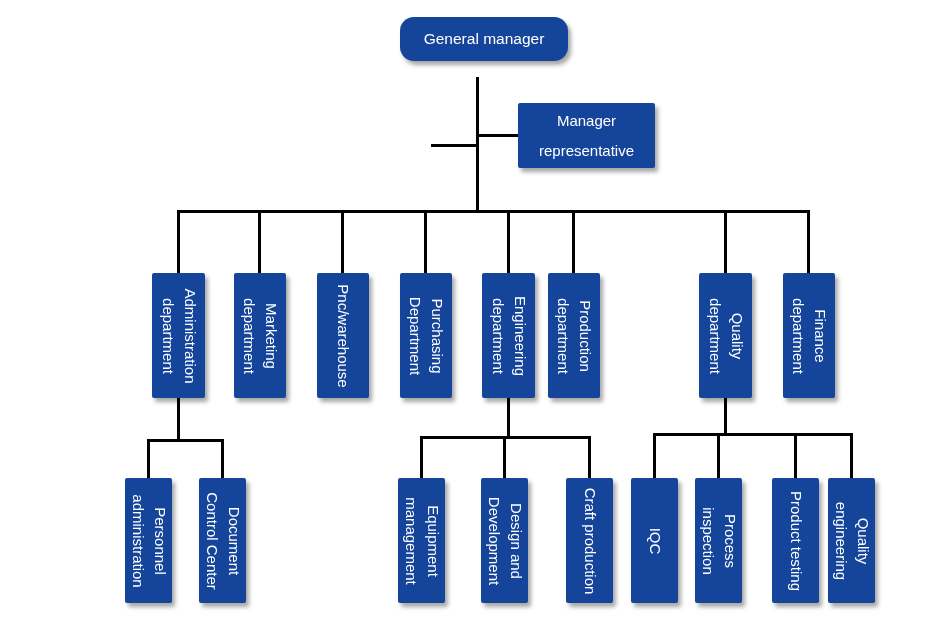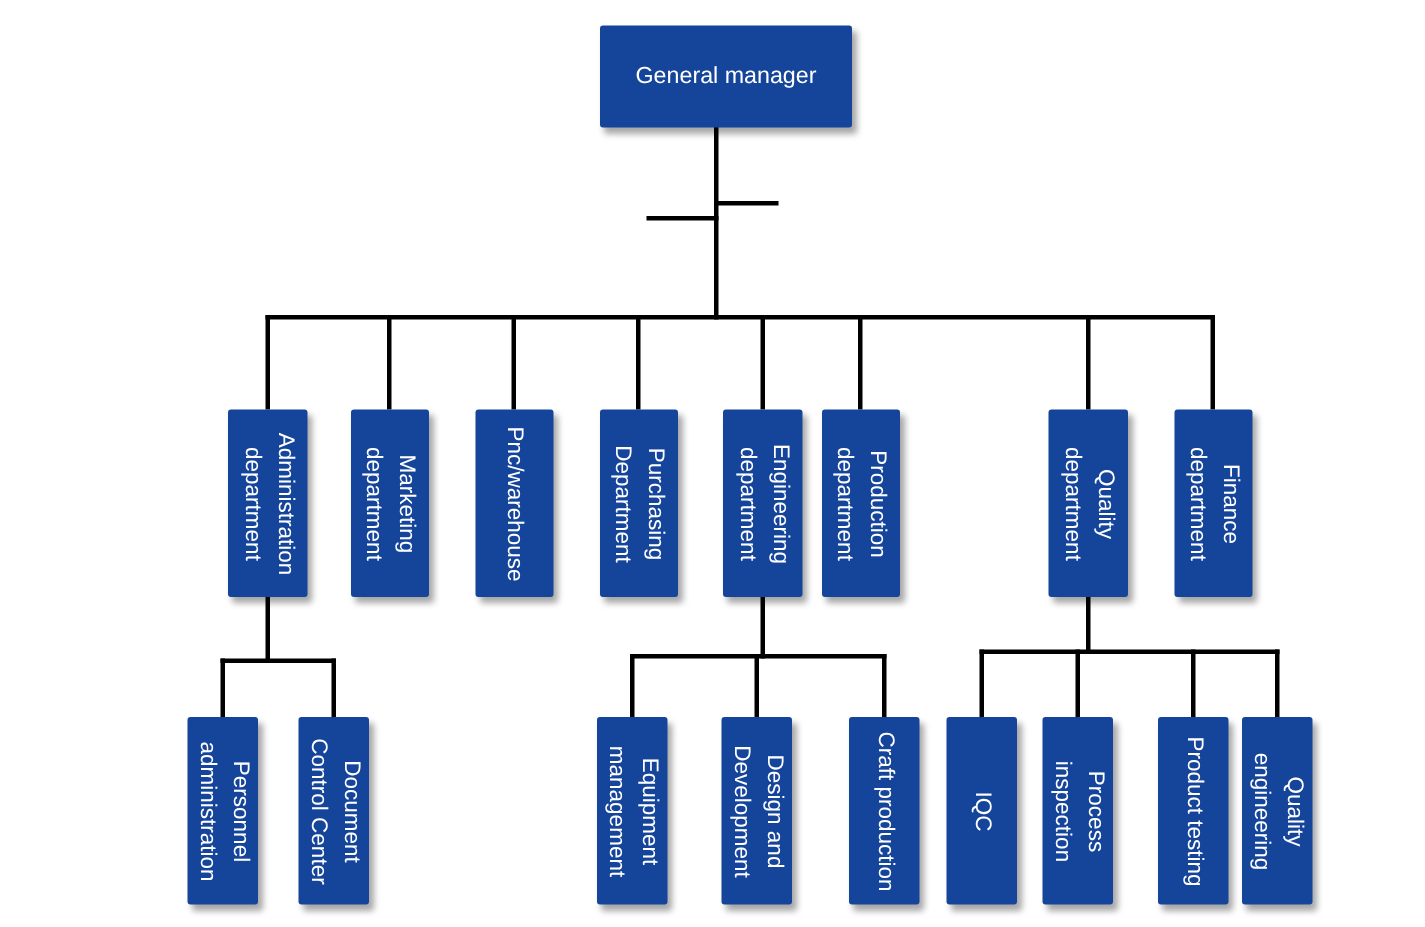--- a/index.html
+++ b/index.html
@@ -82,24 +82,28 @@
   <div class="cline v" style="left:503px; top:436px; height:42px;"></div>
   <div class="cline v" style="left:588px; top:436px; height:42px;"></div>
 
   <div class="cline v" style="left:724px; top:398px; height:38px;"></div>
   <div class="cline h" style="left:653px; top:433px; width:200px;"></div>
   <div class="cline v" style="left:653px; top:433px; height:45px;"></div>
   <div class="cline v" style="left:717px; top:433px; height:45px;"></div>
   <div class="cline v" style="left:794px; top:433px; height:45px;"></div>
   <div class="cline v" style="left:850px; top:433px; height:45px;"></div>
 
-  <div class="box hbox" id="node-general-manager" style="left:400px; top:17px; width:168px; height:68px;">
+  <div class="box hbox" id="node-general-manager" style="left:400px; top:17px; width:168px; height:44px;border-radius:14px;">
     <span class="label">General manager</span>
   </div>
 
+  <div class="box hbox" style="left:518px; top:103px; width:137px; height:65px;">
+    <span class="label">Manager
+representative</span>
+  </div>
 
   <div class="box vbox" style="left:152px; top:273px; width:53px; height:125px;">
     <span class="label">Administration
 department</span>
   </div>
   <div class="box vbox" style="left:234px; top:273px; width:52px; height:125px;">
     <span class="label">Marketing
 department</span>
   </div>
   <div class="box vbox" style="left:317px; top:273px; width:52px; height:125px;">

